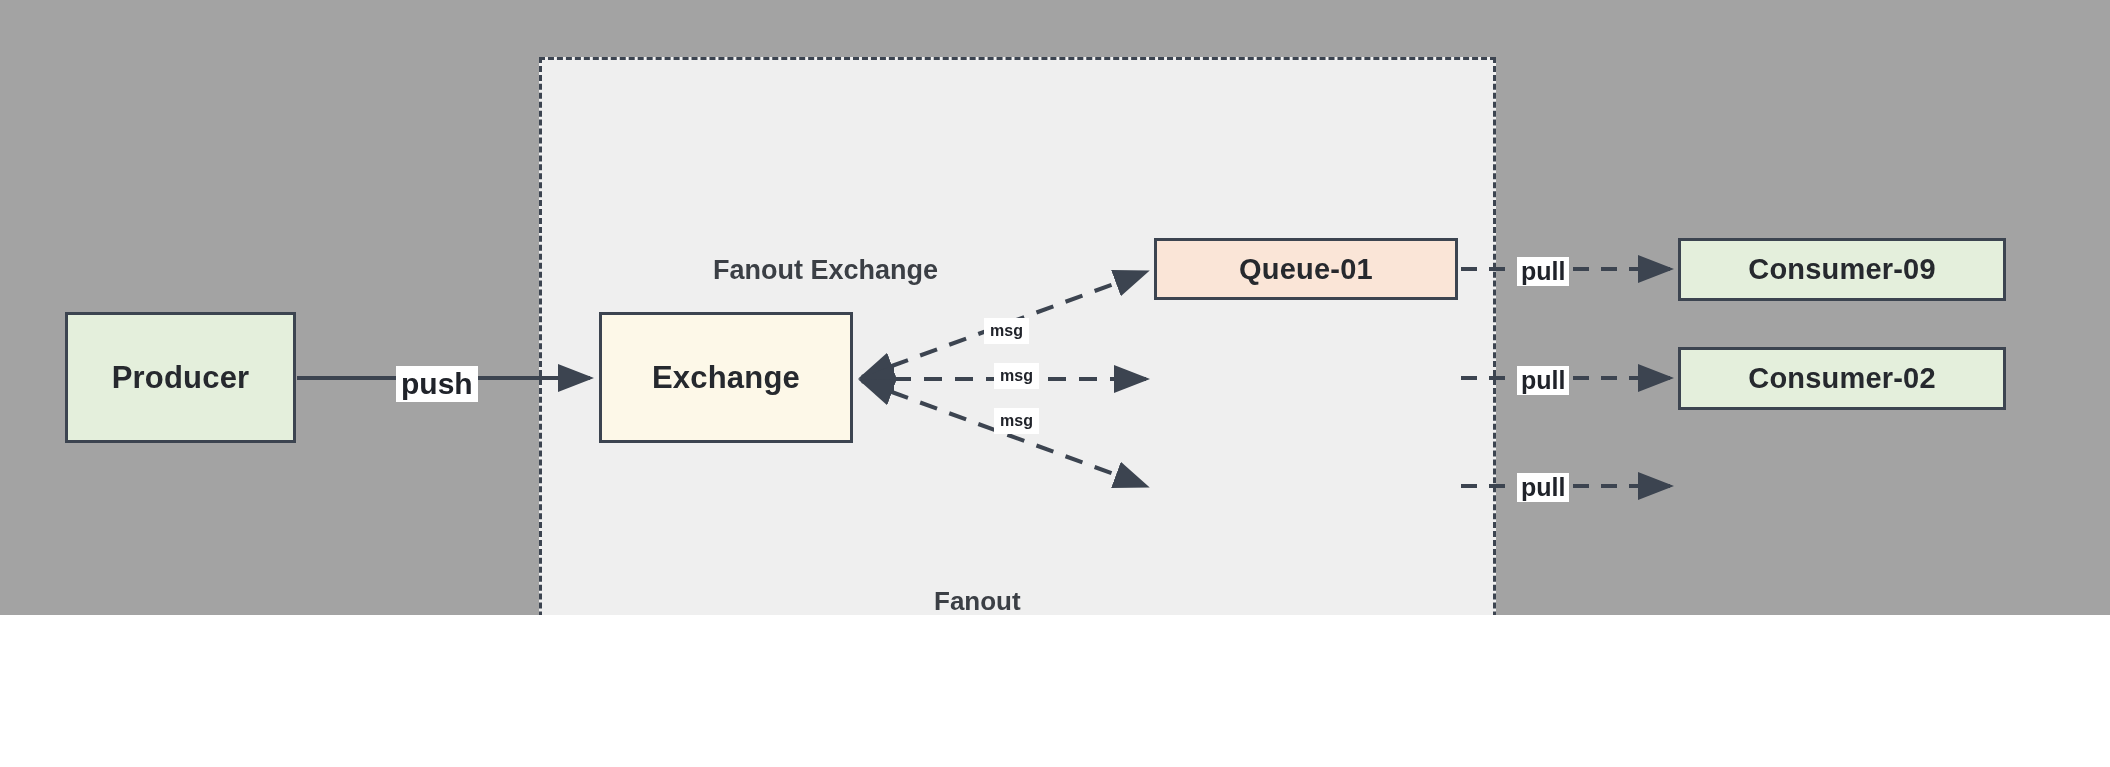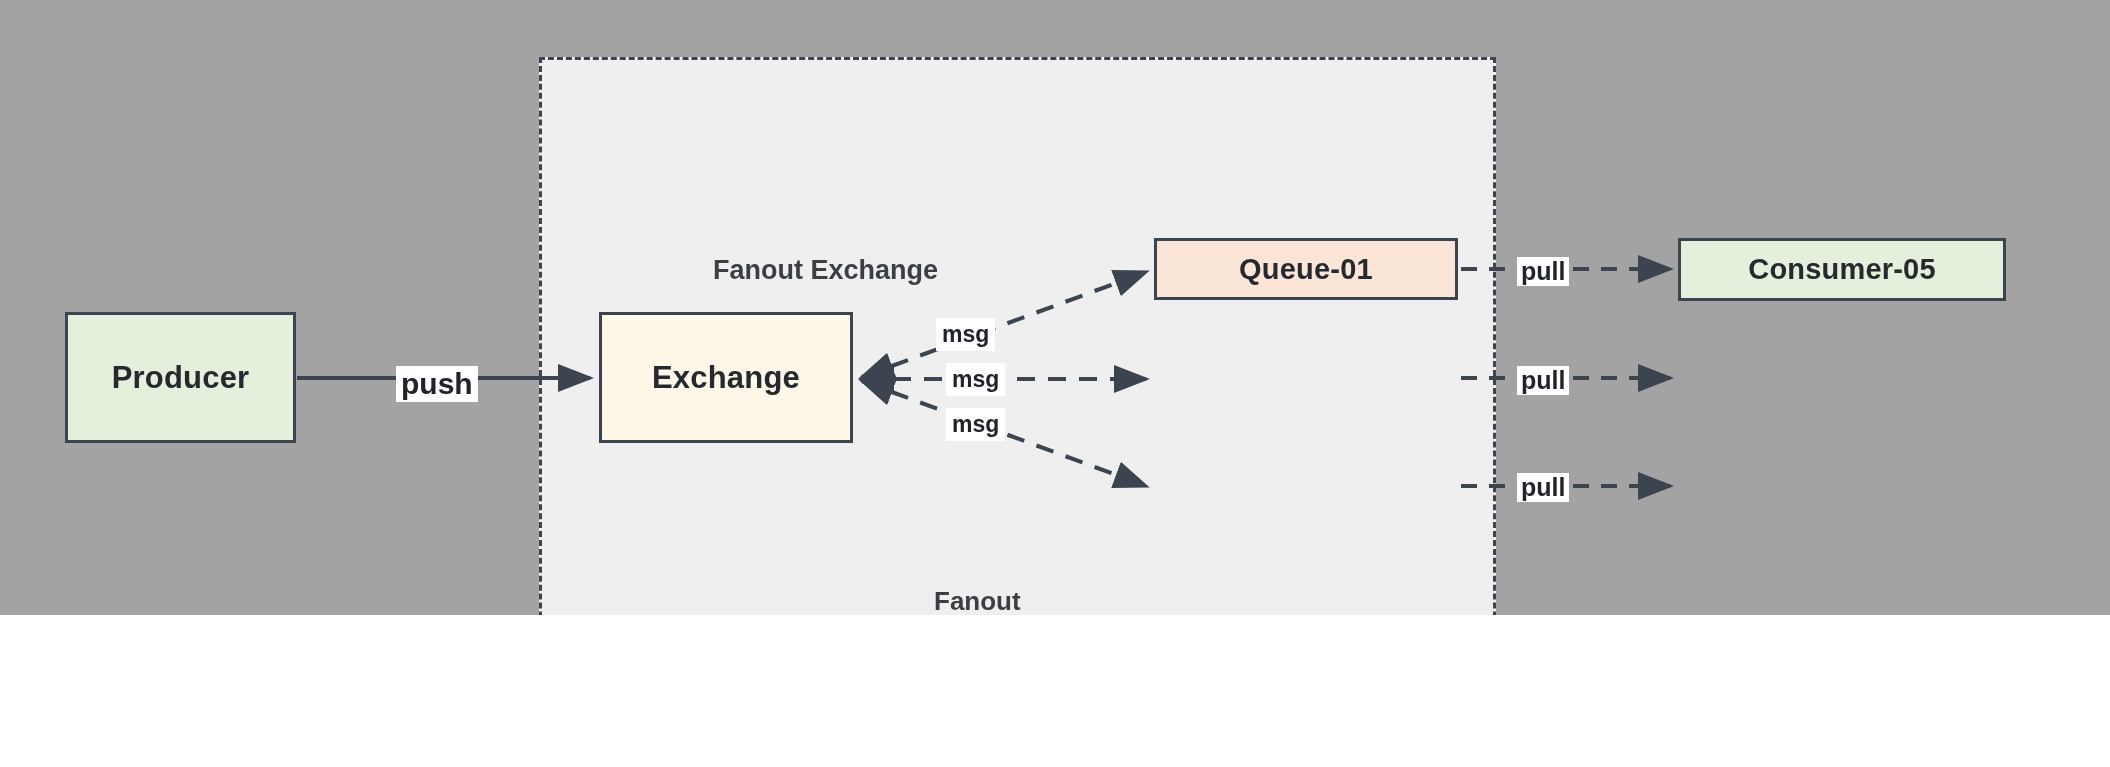--- a/index.html
+++ b/index.html
@@ -96,22 +96,23 @@
     white-space: nowrap;
     background: #ffffff;
     line-height: 1;
   }
   #label-push {
     left: 396px; top: 366px;
     font-size: 30px;
     padding: 3px 5px;
   }
   .msg-label {
-    font-size: 23px;
+    font-size: 16px;
     padding: 5px 6px;
+    margin-left: 48px;
   }
   #msg-1 { left: 936px; top: 318px; }
   #msg-2 { left: 946px; top: 363px; }
   #msg-3 { left: 946px; top: 408px; }
 
   .pull-label {
     font-size: 25px;
     padding: 2px 4px;
   }
   #pull-1 { left: 1517px; top: 257px; }
@@ -163,21 +164,22 @@
   <div class="free-label" id="label-fanout">Fanout Exchange</div>
 
   <div class="free-label" id="label-broker">Fanout</div>
 
   <div class="node node-green" id="producer">Producer</div>
 
   <div class="node node-cream" id="exchange">Exchange</div>
 
   <div class="node node-peach queue" id="queue-01">Queue-01</div>
 
-  <div class="node node-green consumer" id="consumer-01">Consumer-05</div>
+  <div class="node node-green consumer" id="consumer-01">Consumer-09</div>
+  <div class="node node-green consumer" id="consumer-02">Consumer-02</div>
 
   <div class="edge-label" id="label-push">push</div>
 
   <div class="edge-label msg-label" id="msg-1">msg</div>
   <div class="edge-label msg-label" id="msg-2">msg</div>
   <div class="edge-label msg-label" id="msg-3">msg</div>
 
   <div class="edge-label pull-label" id="pull-1">pull</div>
   <div class="edge-label pull-label" id="pull-2">pull</div>
   <div class="edge-label pull-label" id="pull-3">pull</div>

